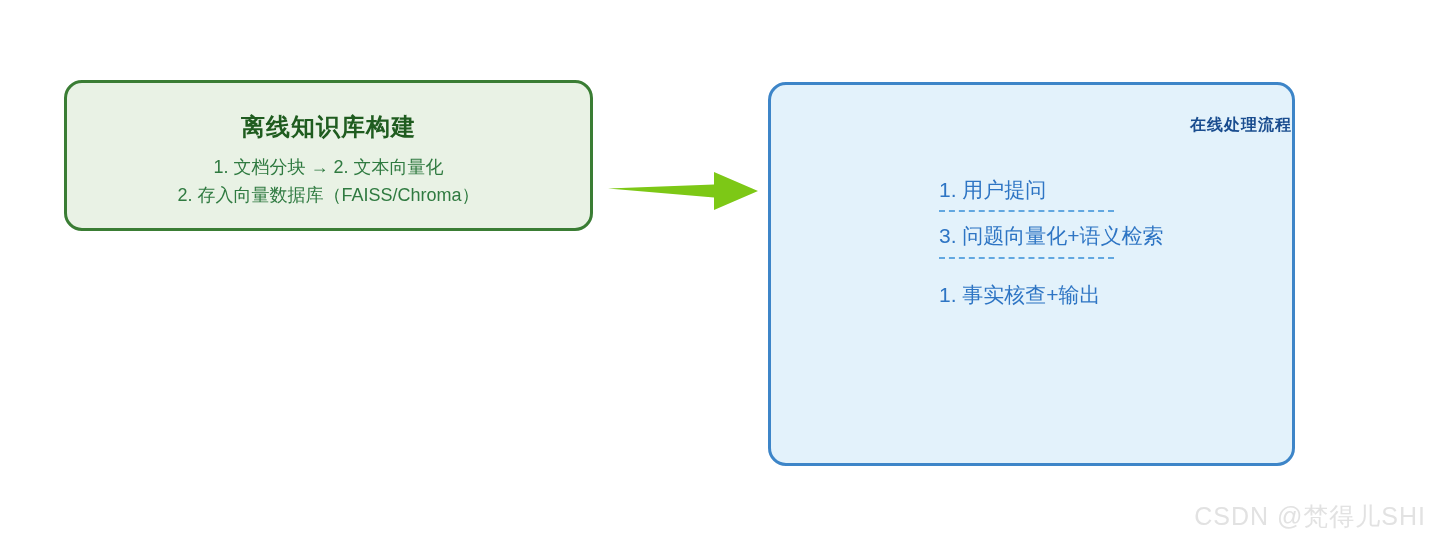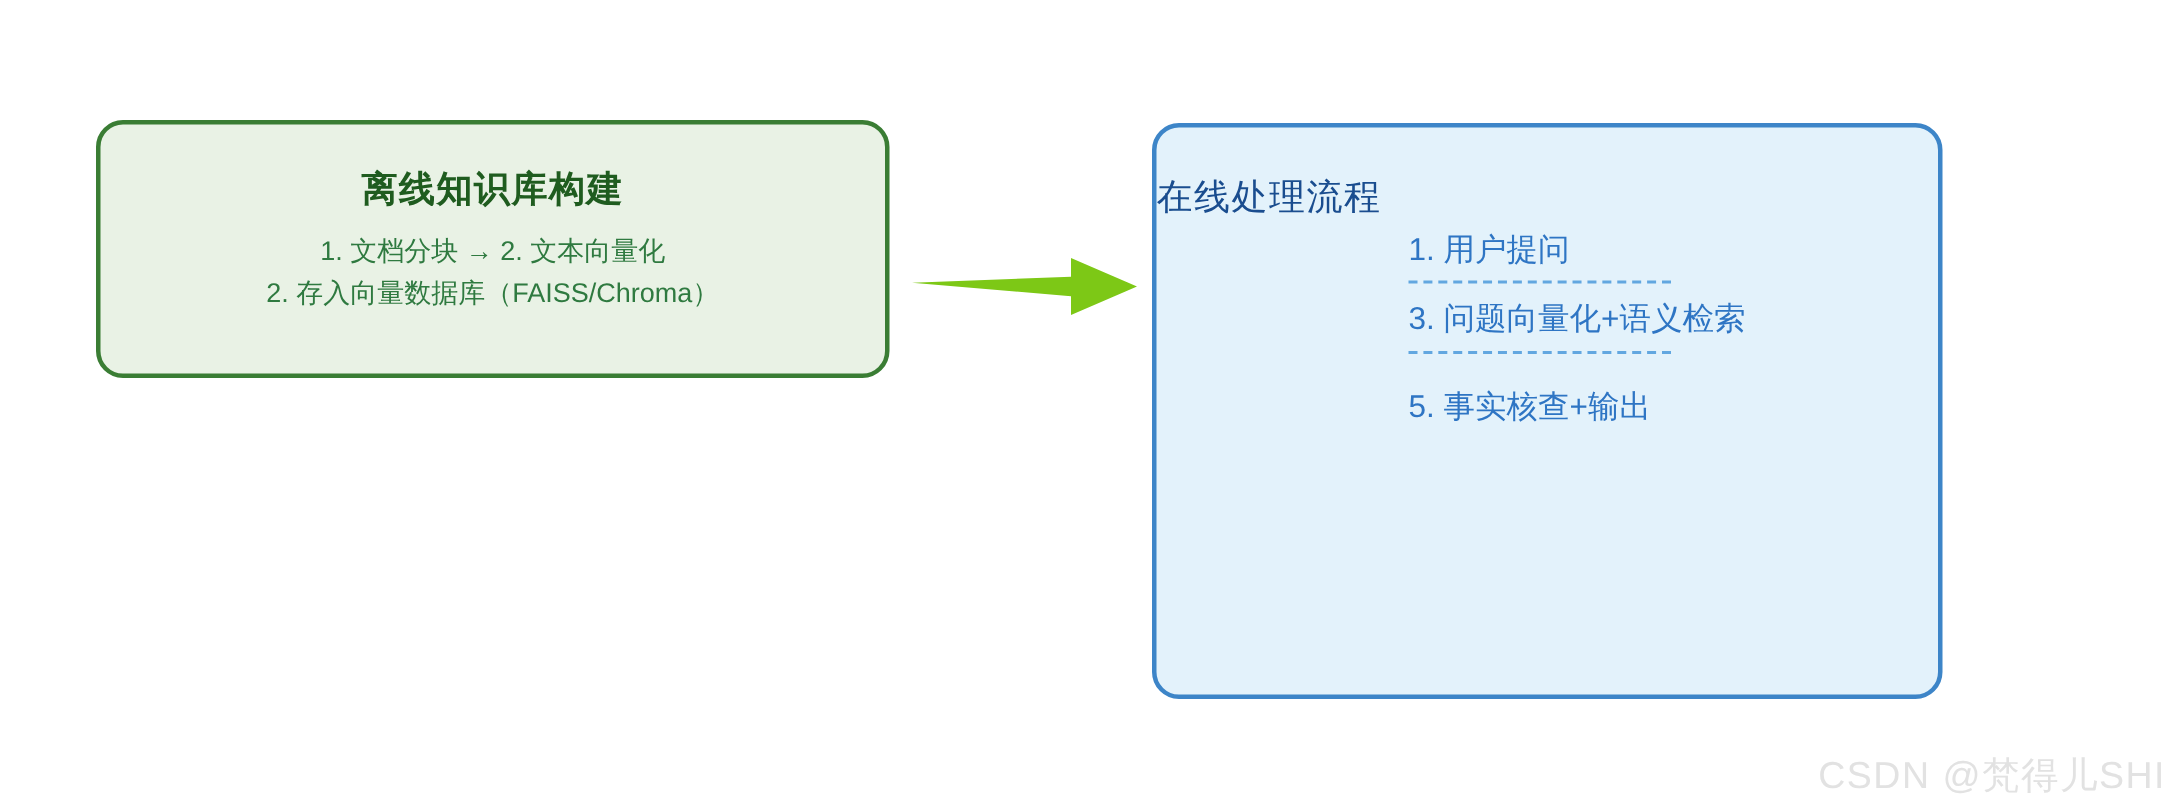--- a/index.html
+++ b/index.html
@@ -19,21 +19,21 @@
     width: 1450px;
     height: 541px;
   }
 
   
   .box-offline {
     position: absolute;
     left: 64px;
     top: 80px;
     width: 529px;
-    height: 172px;
+    height: 151px;
     box-sizing: border-box;
     background: #e9f2e5;
     border: 3px solid #3a7d34;
     border-radius: 18px;
     display: flex;
     flex-direction: column;
     align-items: center;
     padding-top: 30px;
   }
   .offline-title {
@@ -66,29 +66,29 @@
     left: 768px;
     top: 82px;
     width: 527px;
     height: 384px;
     box-sizing: border-box;
     background: #e3f2fb;
     border: 3px solid #3d85c8;
     border-radius: 18px;
   }
   .online-title {
-    font-size: 24px;
-    font-weight: normal;
+    font-size: 16px;
+    font-weight: bold;
     color: #1a4d8f;
     letter-spacing: 1px;
-    text-align: left;
+    text-align: right;
     margin-top: 30px;
   }
   .online-steps {
-    margin-top: 6px;
+    margin-top: 40px;
     padding-left: 168px;
   }
   .step-row {
     position: relative;
   }
   .step-text {
     font-size: 21px;
     color: #2e75c4;
     line-height: 1.35;
     white-space: nowrap;
@@ -100,21 +100,21 @@
     margin-top: 6px;
     margin-bottom: 10px;
   }
   .step-sep.gap-lg {
     margin-bottom: 22px;
   }
 
   
   .watermark {
     position: absolute;
-    right: 6px;
+    right: 24px;
     bottom: 8px;
     font-size: 25px;
     color: #e2e2e2;
     letter-spacing: 1px;
     user-select: none;
   }
 </style>
 </head>
 <body>
 
@@ -138,21 +138,21 @@
     <div class="online-steps">
       <div class="step-row">
         <div class="step-text">1. 用户提问</div>
         <div class="step-sep"></div>
       </div>
       <div class="step-row">
         <div class="step-text">3. 问题向量化+语义检索</div>
         <div class="step-sep gap-lg"></div>
       </div>
       <div class="step-row">
-        <div class="step-text">5. 事实核查+输出</div>
+        <div class="step-text">1. 事实核查+输出</div>
 
       </div>
     </div>
   </div>
 
   <div class="watermark">CSDN @梵得儿SHI</div>
 
 </div>
 
 </body></html>

